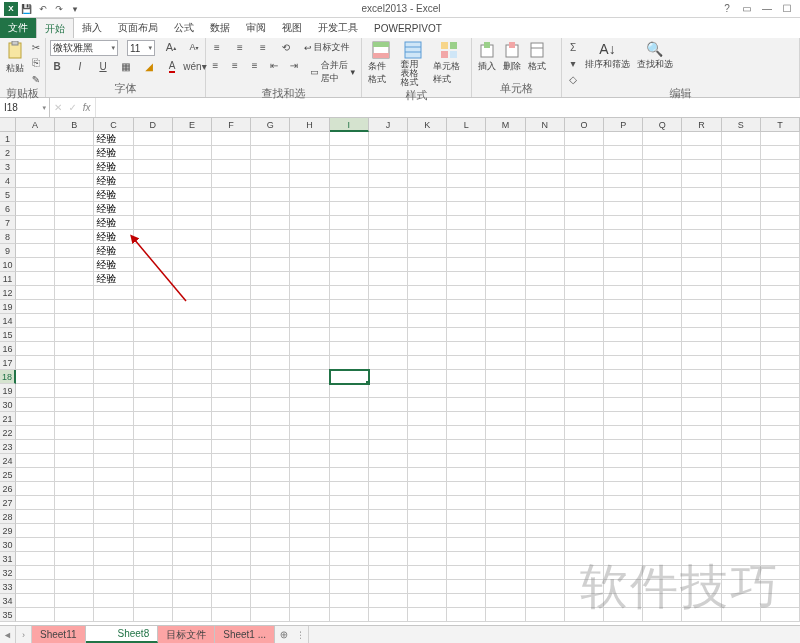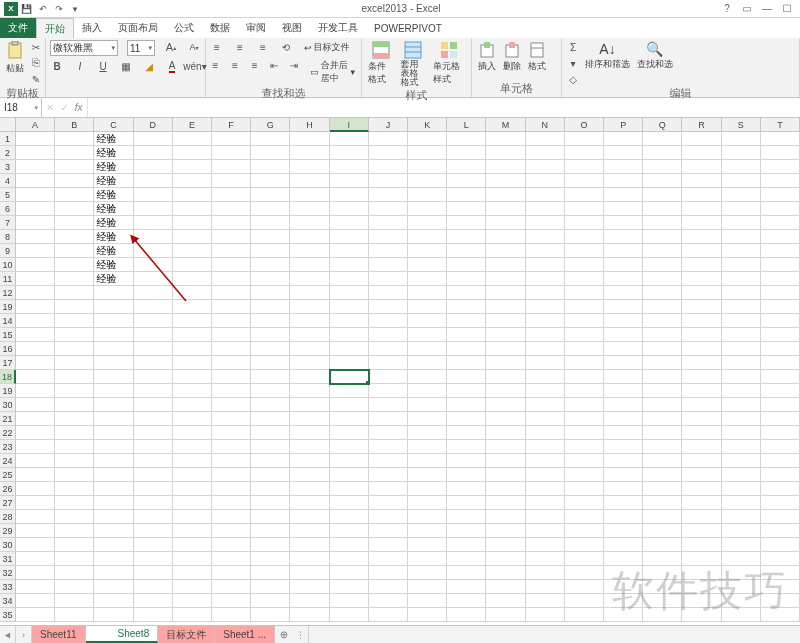--- a/index.html
+++ b/index.html
@@ -28,21 +28,21 @@
 .rbtn { display: flex; flex-direction: column; align-items: center; justify-content: center; color: #444; font-size: 9px; gap: 1px; padding: 1px 2px; }
 .rbtn svg, .rbtn .glyph { display: block; }
 .smallrow { display: flex; flex-direction: column; gap: 2px; }
 .hrow { display: flex; gap: 9px; }
 .minibtn { width: 14px; height: 14px; display: flex; align-items: center; justify-content: center; color: #555; font-size: 10px; border: 1px solid transparent; }
 .combo { height: 16px; border: 1px solid #abadb3; background: #fff; display: flex; align-items: center; padding: 0 2px; font-size: 10px; color: #333; }
 .combo .dd { margin-left: auto; color: #666; font-size: 7px; }
 
 
 .formulabar { height: 20px; border-bottom: 1px solid #c6c6c6; display: flex; align-items: stretch; background: #fff; }
-.namebox { width: 42px; border-right: 1px solid #c6c6c6; display: flex; align-items: center; padding-left: 4px; font-size: 10px; color: #333; }
+.namebox { width: 50px; border-right: 1px solid #c6c6c6; display: flex; align-items: center; padding-left: 4px; font-size: 10px; color: #333; }
 .namebox .dd { margin-left: auto; padding-right: 3px; color: #888; font-size: 7px; }
 .fxbox { display: flex; align-items: center; padding: 0 4px; gap: 6px; color: #888; font-size: 10px; border-right: 1px solid #e2e2e2; }
 .fxinput { flex: 1; padding: 2px 4px; font-size: 10px; color: #333; }
 
 
 .gridwrap { position: relative; height: 507px; overflow: hidden; }
 .corner { position: absolute; left: 0; top: 0; width: 16px; height: 14px; background: #f0f0f0; border-right: 1px solid #c6c6c6; border-bottom: 1px solid #c6c6c6; }
 .colheaders { position: absolute; left: 16px; top: 0; right: 0; height: 14px; display: flex; }
 .colh { width: 41px; border-right: 1px solid #c6c6c6; border-bottom: 1px solid #c6c6c6; background: #f0f0f0; text-align: center; font-size: 9px; color: #444; line-height: 14px; }
 .colh.sel { background: #d5e3cf; color: #217346; border-bottom: 2px solid #217346; }
@@ -56,21 +56,21 @@
 .cell.selcell::after { content: ""; position: absolute; right: -2px; bottom: -2px; width: 4px; height: 4px; background: #217346; }
 .arrow { position: absolute; left: 126px; top: 113px; pointer-events: none; }
 
 
 .sheetbar { height: 18px; border-top: 1px solid #c6c6c6; display: flex; align-items: stretch; background: #f3f3f3; }
 .navbtn { width: 16px; display: flex; align-items: center; justify-content: center; color: #888; font-size: 9px; border-right: 1px solid #d0d0d0; }
 .sheettab { padding: 0 8px; border-right: 1px solid #c6c6c6; font-size: 10px; display: flex; align-items: center; background: #fca5a5; color: #444; }
 .sheettab.active { background: #fff; border-bottom: 2px solid #217346; color: #217346; padding-left: 32px; }
 .addsheet { width: 18px; display: flex; align-items: center; justify-content: center; color: #777; }
 
-.watermark { position: absolute; right: 12px; bottom: 24px; font-size: 42px; color: rgba(120,120,120,0.35); font-weight: 300; letter-spacing: 2px; pointer-events: none; }
+.watermark { position: absolute; right: 20px; bottom: 24px; font-size: 48px; color: rgba(120,120,120,0.35); font-weight: 300; letter-spacing: 2px; pointer-events: none; }
 </style>
 </head>
 <body>
 
 <div class="titlebar">
   <div class="titlebar-left">
     <div class="qicon">X</div>
     <div class="qbtn">💾</div>
     <div class="qbtn">↶</div>
     <div class="qbtn">↷</div>
@@ -145,20 +145,21 @@
         <div class="minibtn">▦</div>
         <div class="minibtn">
             <span style="color:#d08a00">◢</span>
           </div>
         <div class="minibtn">
             <span style="border-bottom:2px solid #c00">A</span>
           </div>
         <div class="minibtn">wén▾</div>
       </div>
     </div>
+    <div class="rgroup-title">字体</div>
   </div>
 
   <div class="rgroup" style="width:156px">
     <div class="rgroup-body" style="flex-direction:column;gap:3px">
       <div class="hrow">
         <div class="minibtn">≡</div>
         <div class="minibtn">≡</div>
         <div class="minibtn">≡</div>
         <div class="minibtn">⟲</div>
         <div class="rbtn" style="flex-direction:row;gap:2px">

